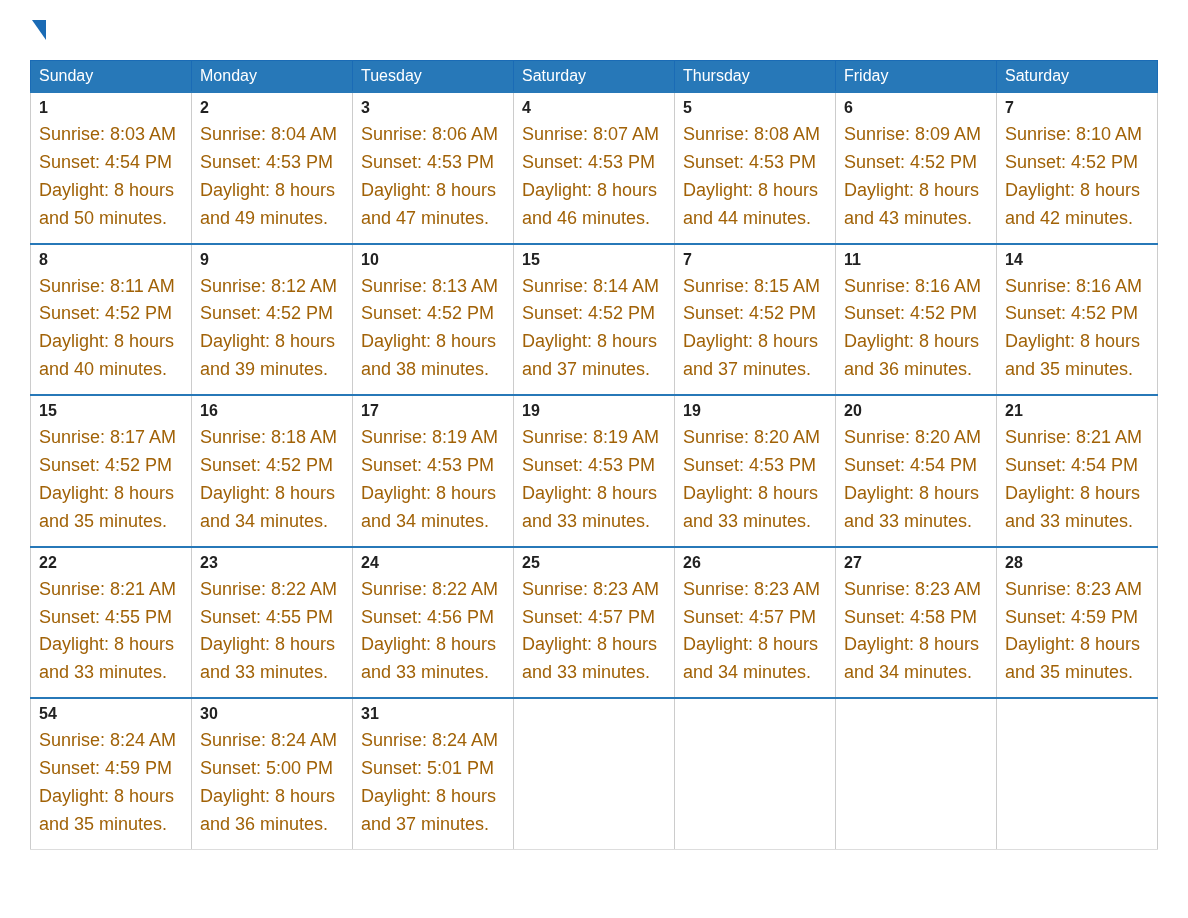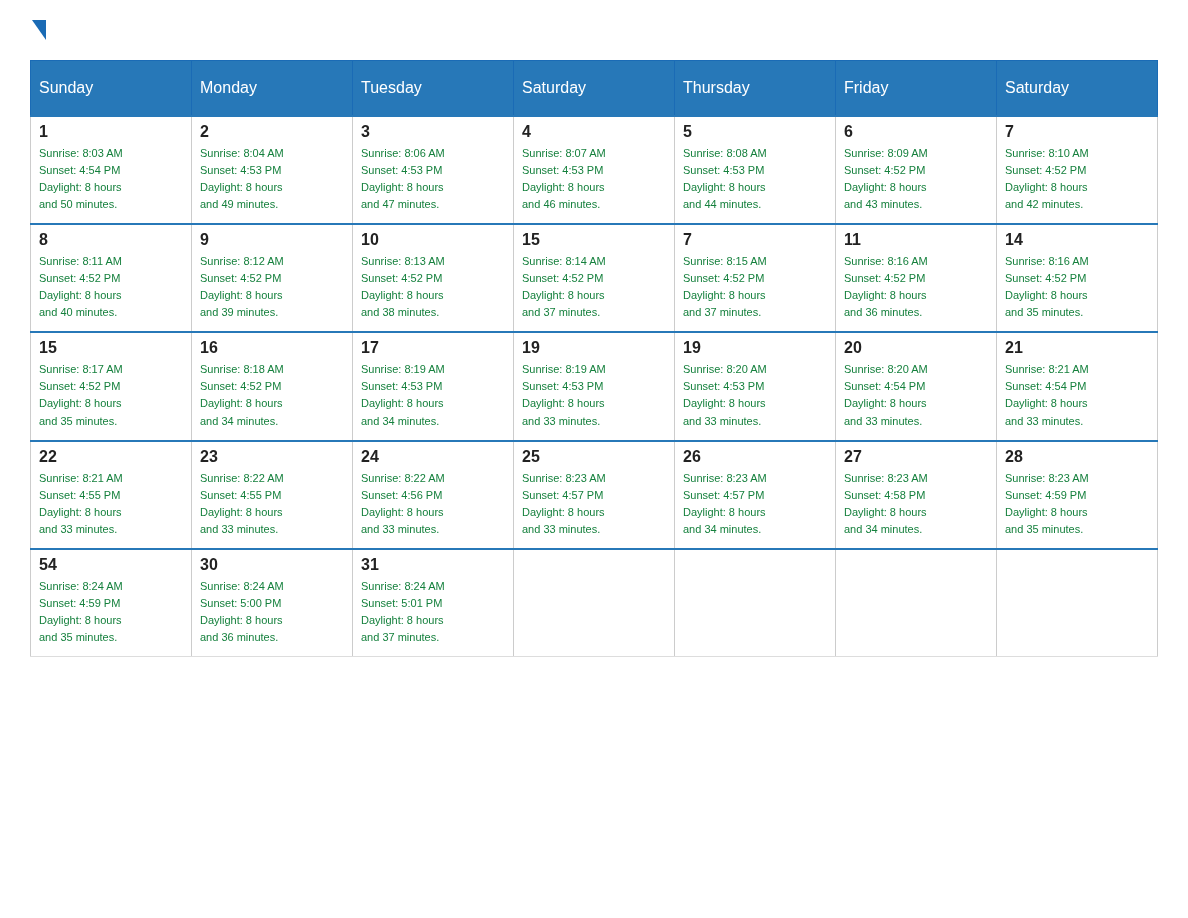--- a/index.html
+++ b/index.html
@@ -58,21 +58,21 @@
       margin-top: 4px;
     }
     .calendar-table {
       width: 100%;
       border-collapse: collapse;
       border: 1px solid #999;
     }
     .calendar-table th {
       background-color: #2778b8;
       color: #fff;
-      padding: 18px 8px;
+      padding: 6px 8px;
       text-align: left;
       font-size: 16px;
       font-weight: normal;
       border: 1px solid #1a6bb5;
     }
     .calendar-table td {
       width: calc(100%/7);
       vertical-align: top;
       padding: 6px 8px 10px 8px;
       border-left: 1px solid #ccc;
@@ -85,23 +85,23 @@
       border-top: 2px solid #2778b8;
       border-bottom: 1px solid #ddd;
     }
     .day-num {
       font-size: 16px;
       font-weight: bold;
       display: block;
       margin-bottom: 4px;
     }
     .day-info {
-      font-size: 11px;
+      font-size: 18px;
       line-height: 1.55;
-      color: #15803d;
+      color: #a16207;
     }
     .empty-cell {
       background: #fff;
     }
   </style>
 </head>
 <body>
 
 <div class="header">
   <div class="logo">

